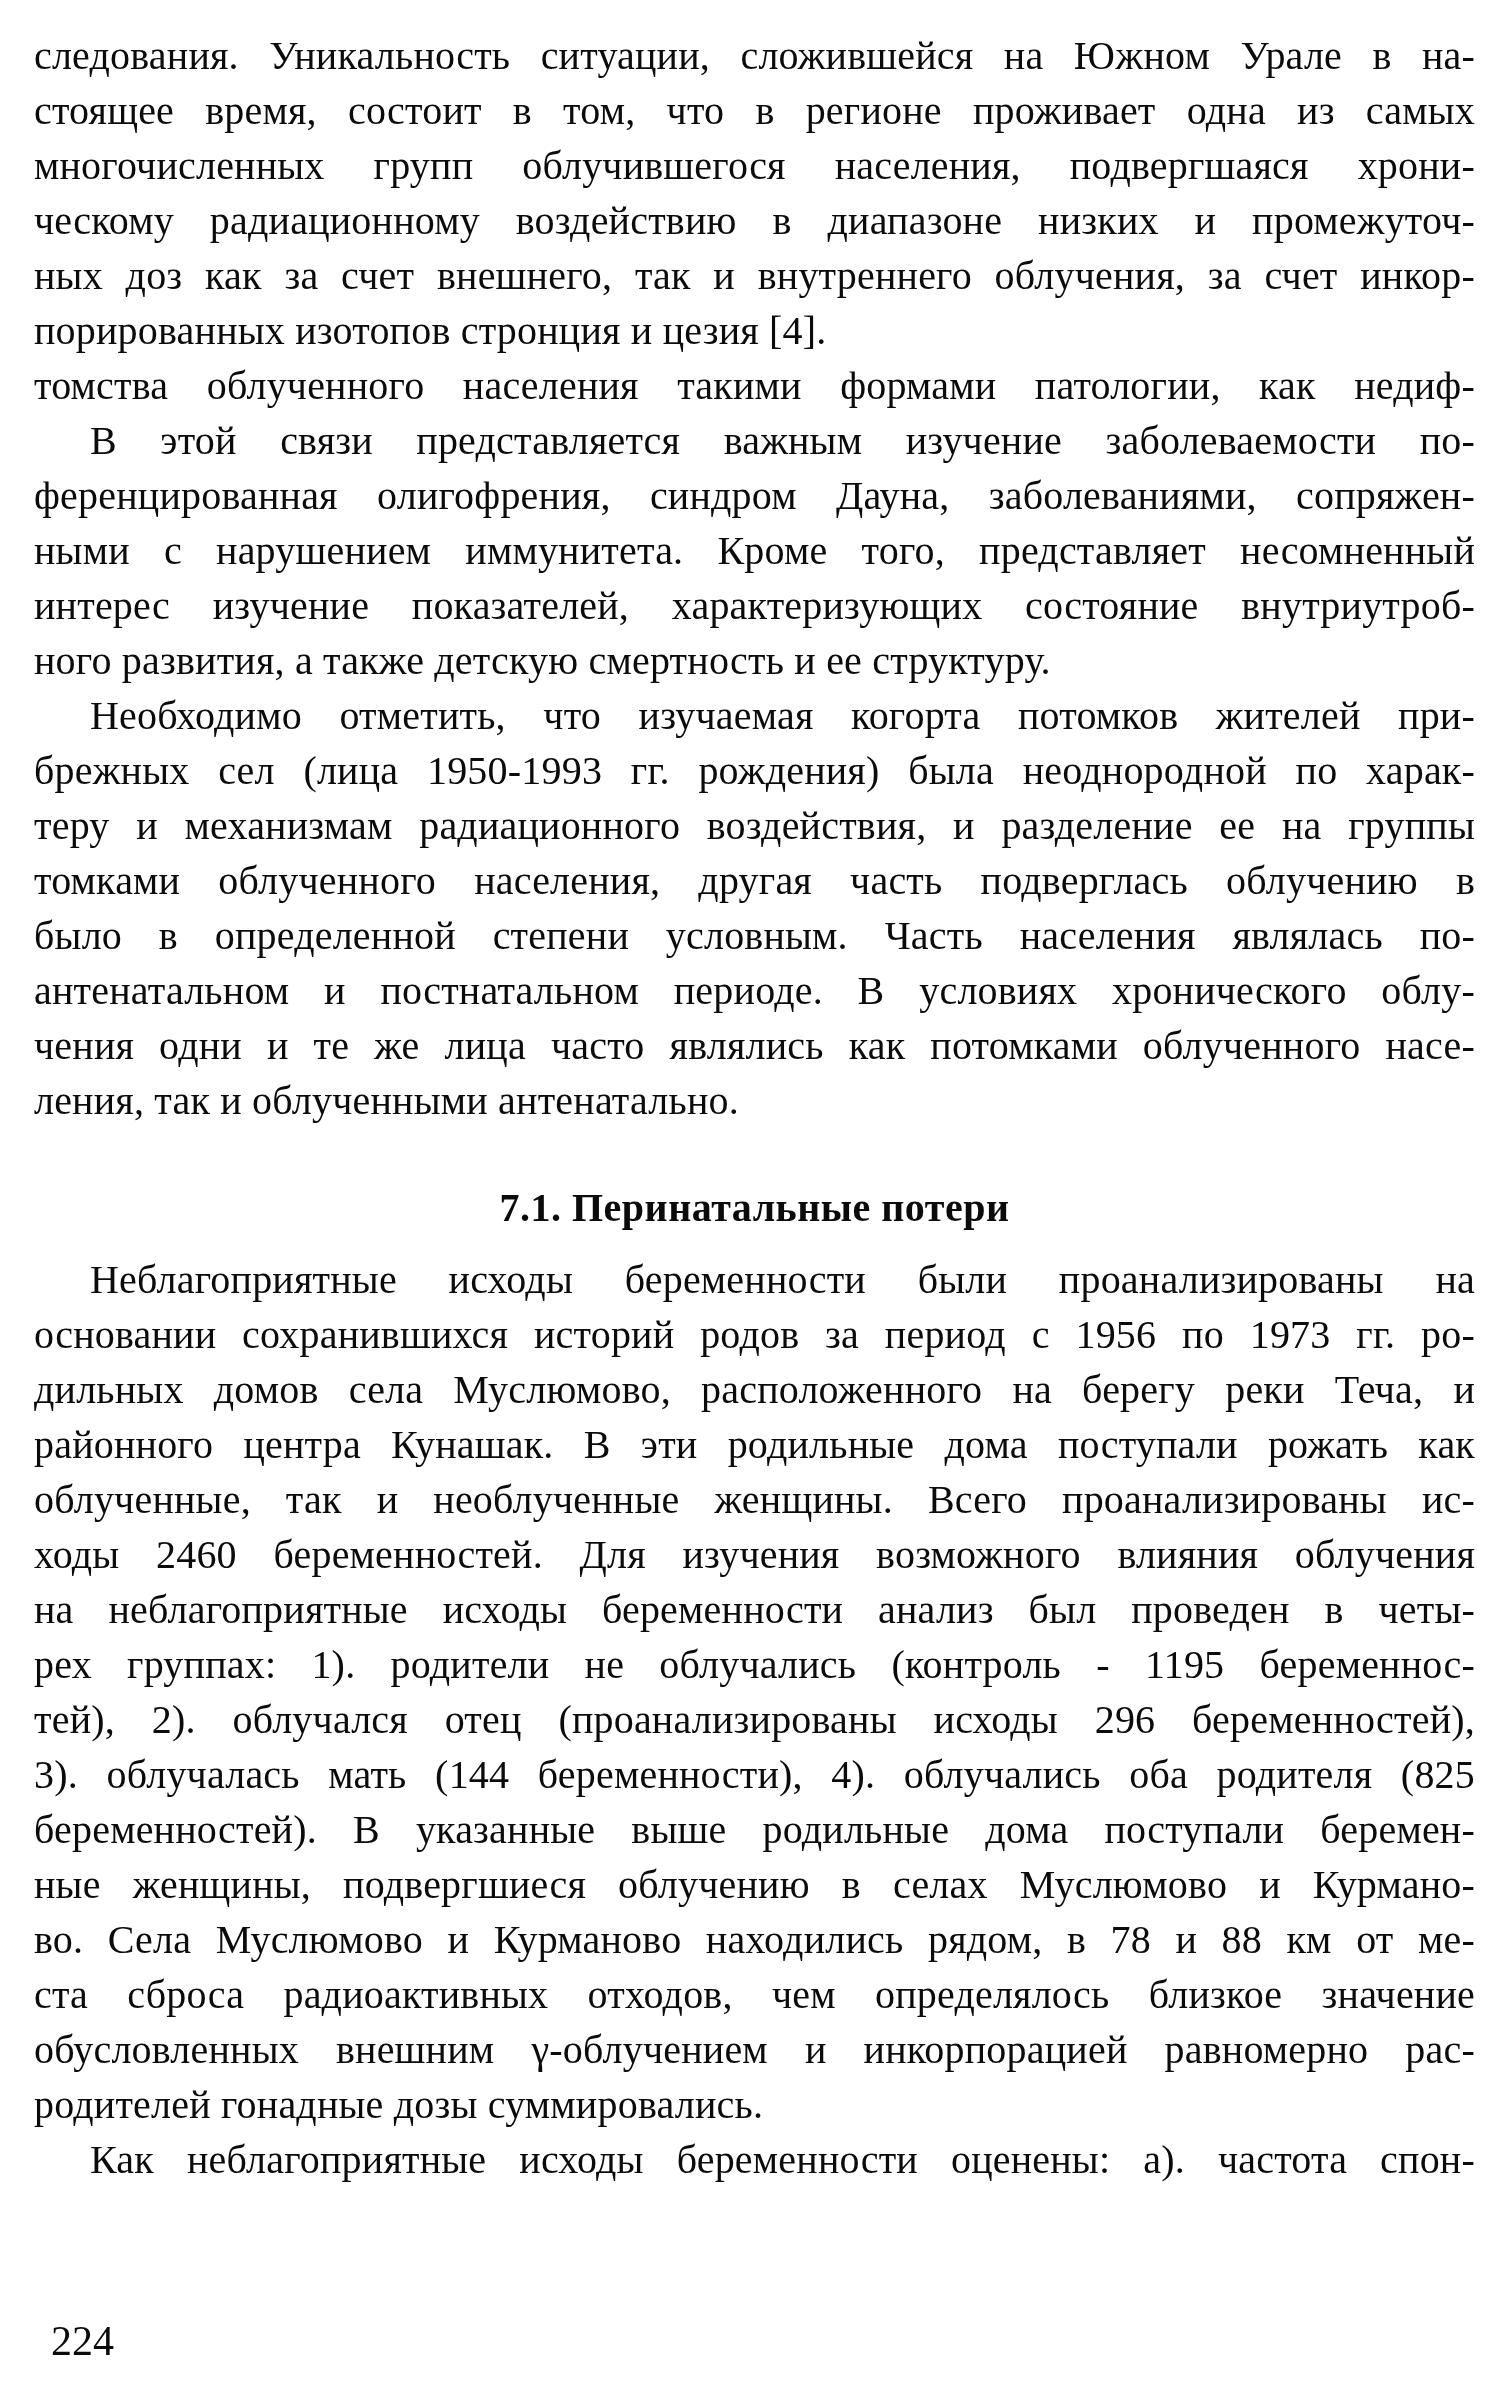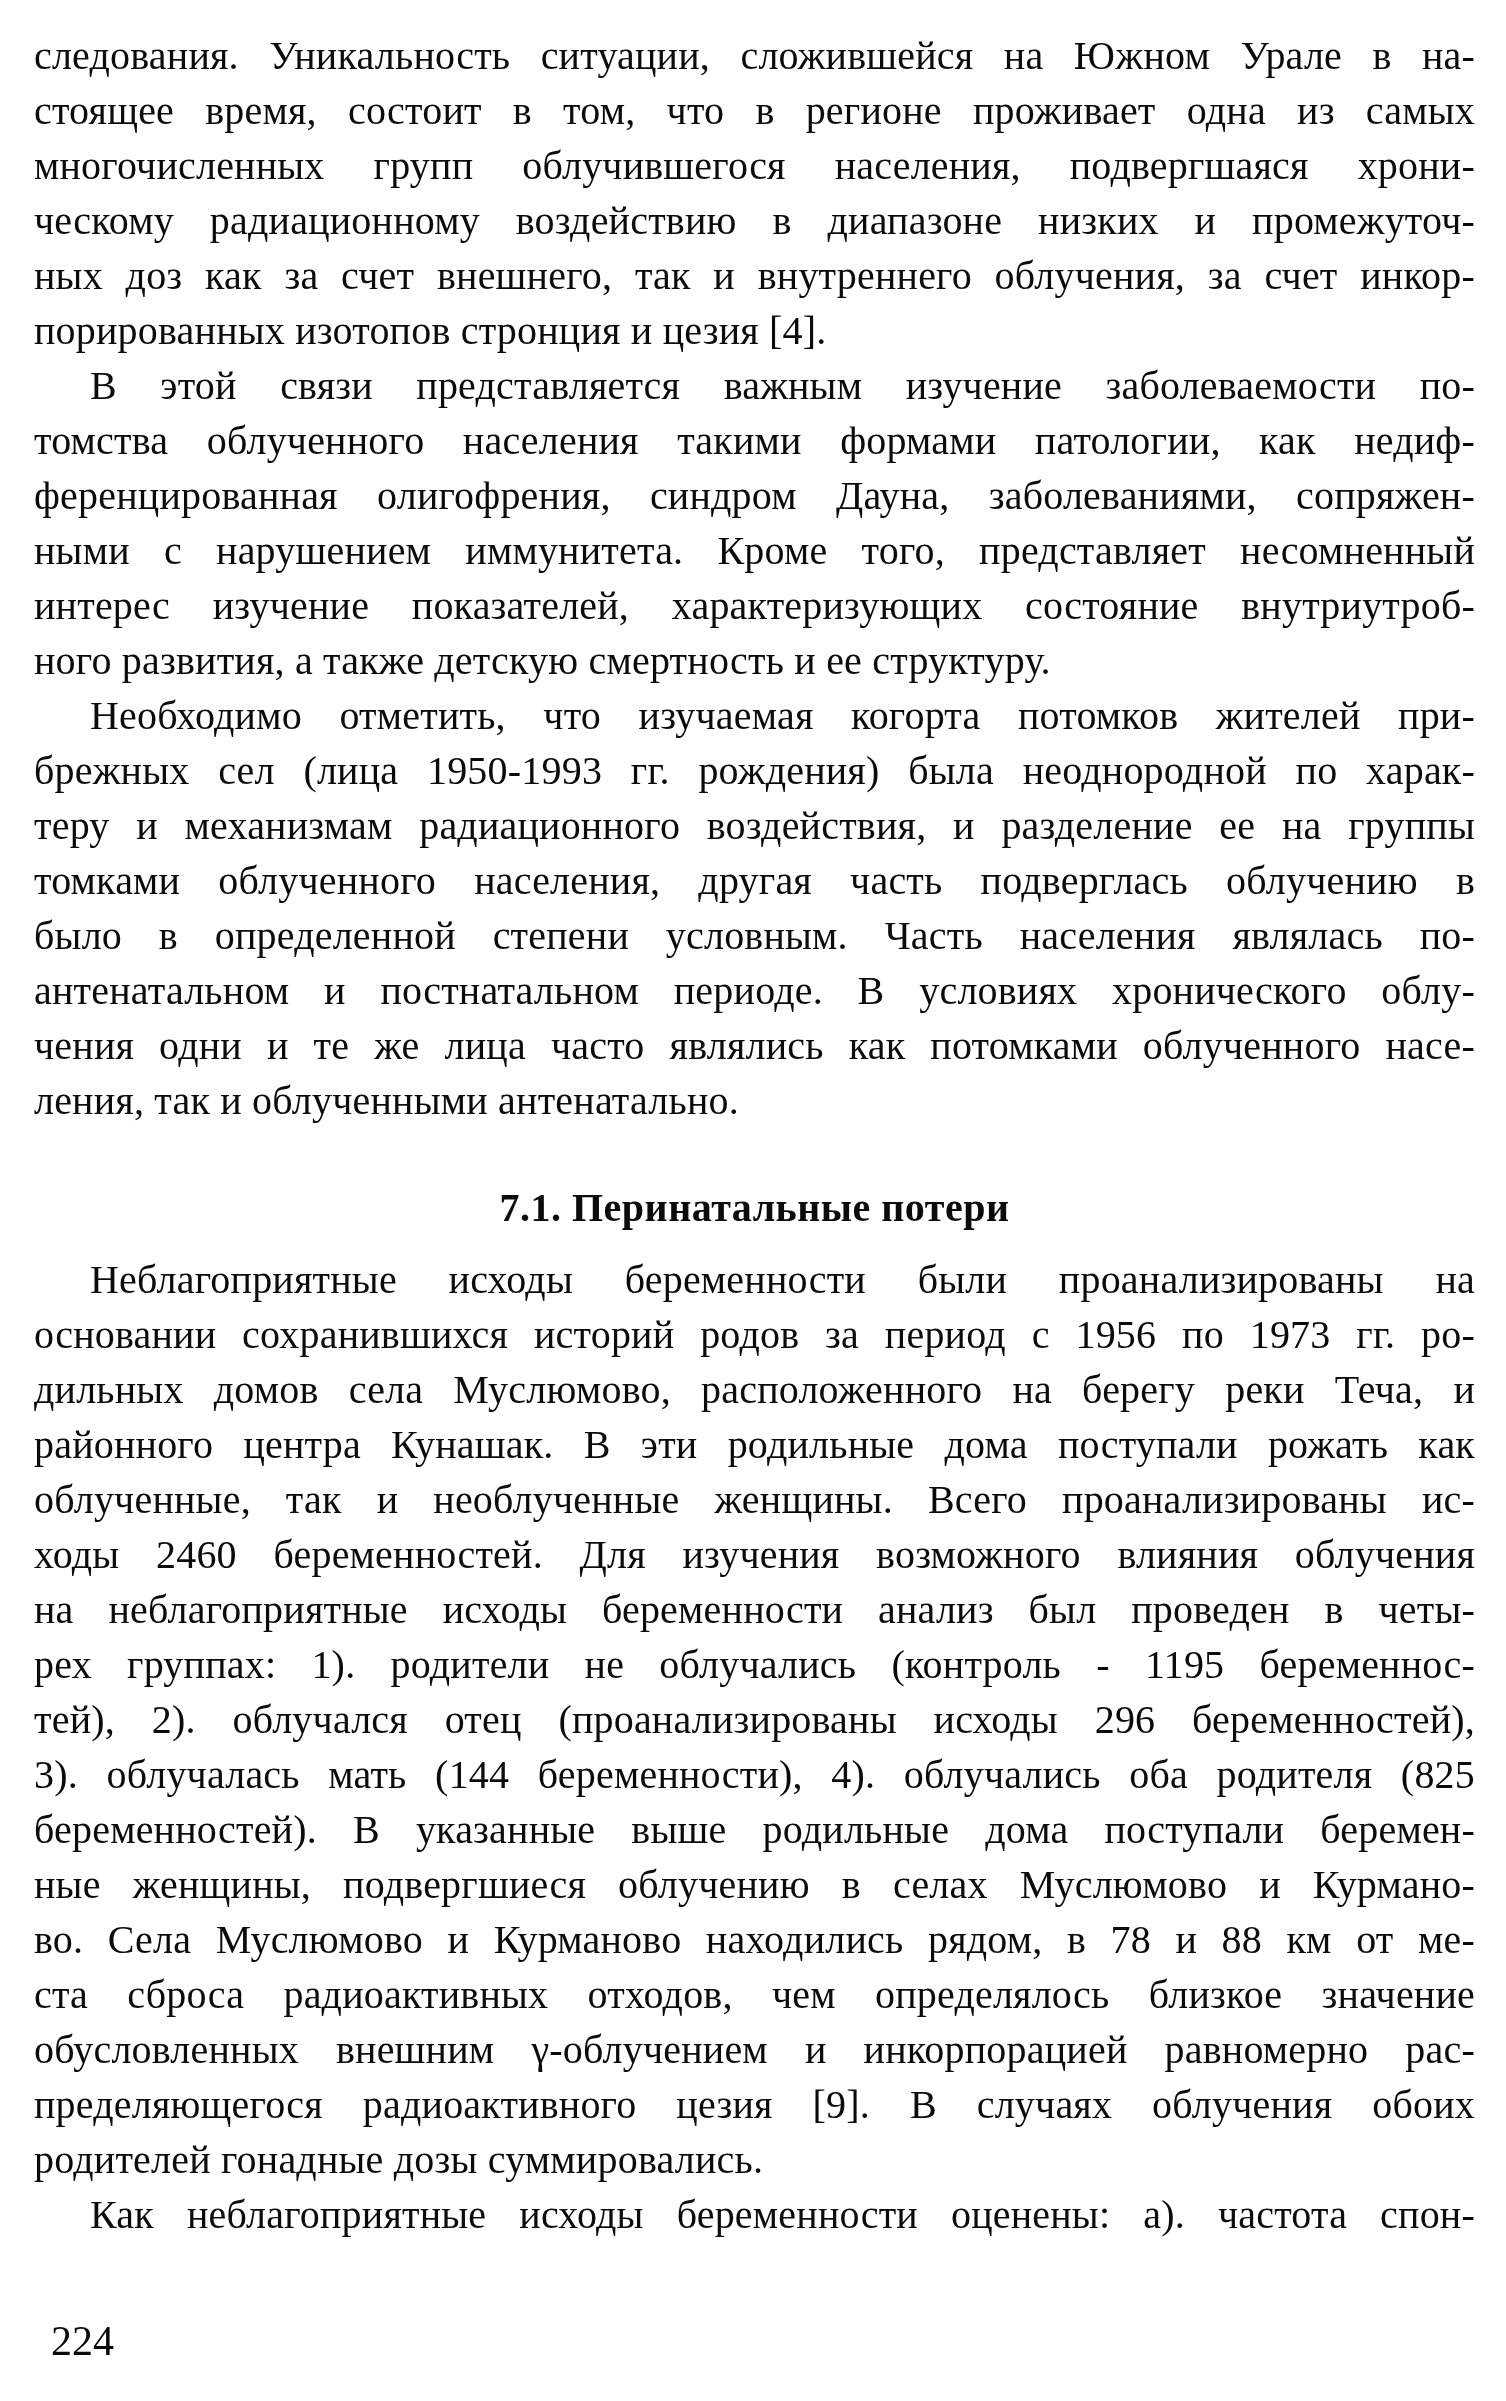--- a/index.html
+++ b/index.html
@@ -61,22 +61,22 @@
   <main class="text-block">
     <section class="paragraph">
         <div class="line">следования. Уникальность ситуации, сложившейся на Южном Урале в на-</div>
         <div class="line">стоящее время, состоит в том, что в регионе проживает одна из самых</div>
         <div class="line">многочисленных групп облучившегося населения, подвергшаяся хрони-</div>
         <div class="line">ческому радиационному воздействию в диапазоне низких и промежуточ-</div>
         <div class="line">ных доз как за счет внешнего, так и внутреннего облучения, за счет инкор-</div>
         <div class="line last">порированных изотопов стронция и цезия [4].</div>
       </section>
     <section class="paragraph">
+        <div class="line">томства облученного населения такими формами патологии, как недиф-</div>
         <div class="line indent">В этой связи представляется важным изучение заболеваемости по-</div>
-        <div class="line">томства облученного населения такими формами патологии, как недиф-</div>
         <div class="line">ференцированная олигофрения, синдром Дауна, заболеваниями, сопряжен-</div>
         <div class="line">ными с нарушением иммунитета. Кроме того, представляет несомненный</div>
         <div class="line">интерес изучение показателей, характеризующих состояние внутриутроб-</div>
         <div class="line last">ного развития, а также детскую смертность и ее структуру.</div>
       </section>
     <section class="paragraph">
         <div class="line indent">Необходимо отметить, что изучаемая когорта потомков жителей при-</div>
         <div class="line">брежных сел (лица 1950-1993 гг. рождения) была неоднородной по харак-</div>
         <div class="line">теру и механизмам радиационного воздействия, и разделение ее на группы</div>
         <div class="line">томками облученного населения, другая часть подверглась облучению в</div>
@@ -95,21 +95,20 @@
         <div class="line">ходы 2460 беременностей. Для изучения возможного влияния облучения</div>
         <div class="line">на неблагоприятные исходы беременности анализ был проведен в четы-</div>
         <div class="line">рех группах: 1). родители не облучались (контроль - 1195 беременнос-</div>
         <div class="line">тей), 2). облучался отец (проанализированы исходы 296 беременностей),</div>
         <div class="line">3). облучалась мать (144 беременности), 4). облучались оба родителя (825</div>
         <div class="line">беременностей). В указанные выше родильные дома поступали беремен-</div>
         <div class="line">ные женщины, подвергшиеся облучению в селах Муслюмово и Курмано-</div>
         <div class="line">во. Села Муслюмово и Курманово находились рядом, в 78 и 88 км от ме-</div>
         <div class="line">ста сброса радиоактивных отходов, чем определялось близкое значение</div>
         <div class="line">обусловленных внешним γ-облучением и инкорпорацией равномерно рас-</div>
-        <div class="line">пределяющегося радиоактивного цезия [9]. В случаях облучения обоих</div>
         <div class="line last">родителей гонадные дозы суммировались.</div>
       </section>
     <section class="paragraph">
         <div class="line indent">Как неблагоприятные исходы беременности оценены: а). частота спон-</div>
       </section>
   </main>
   <div class="page-number">224</div>
 </div>
 
 

